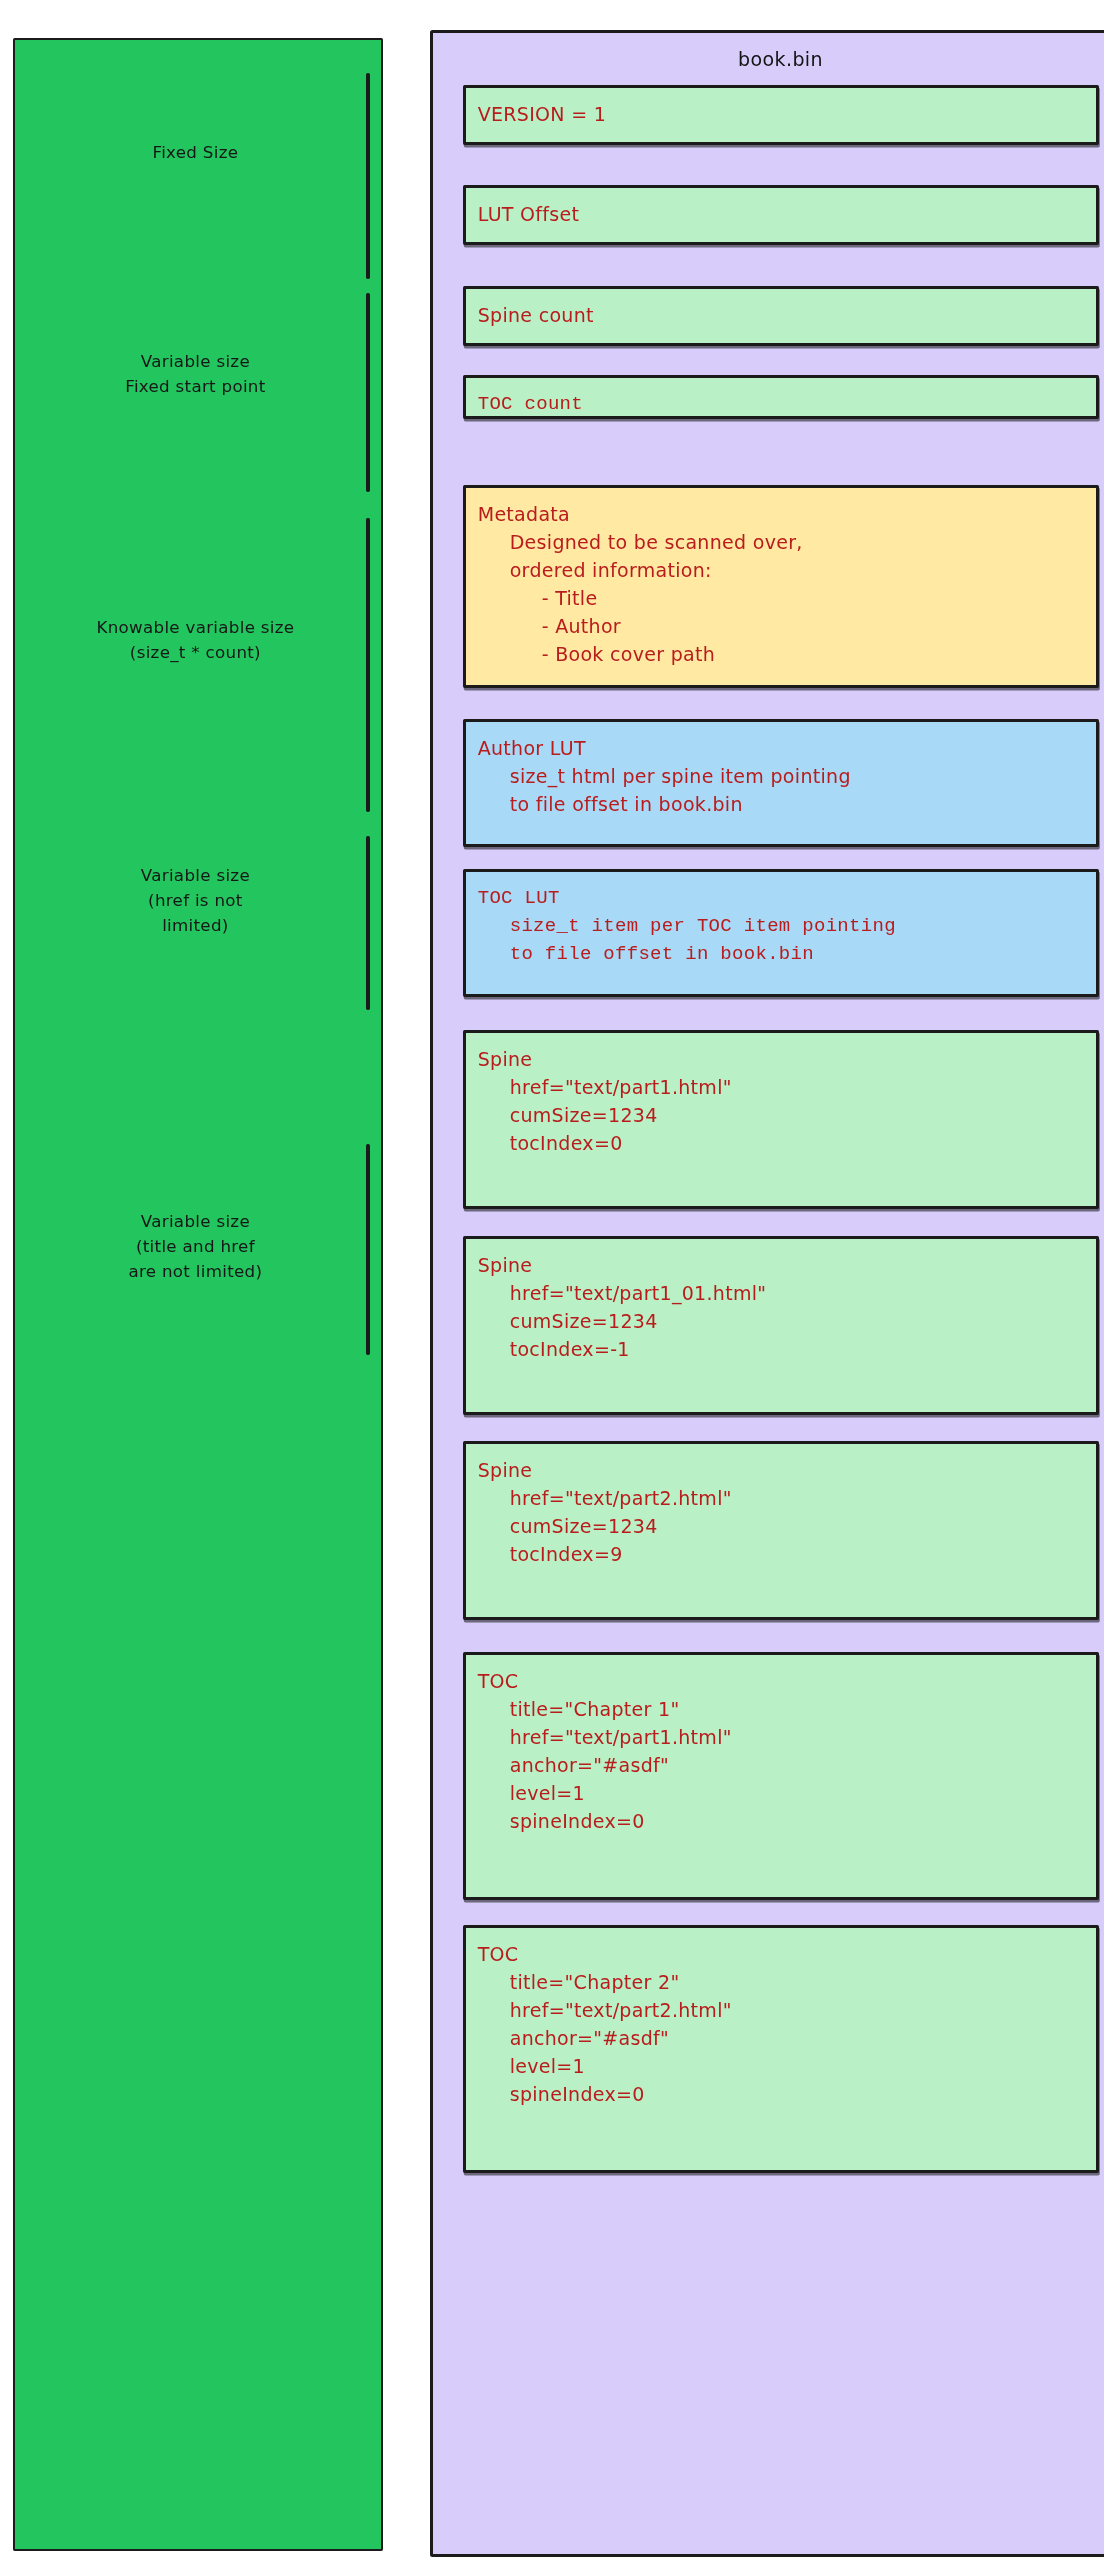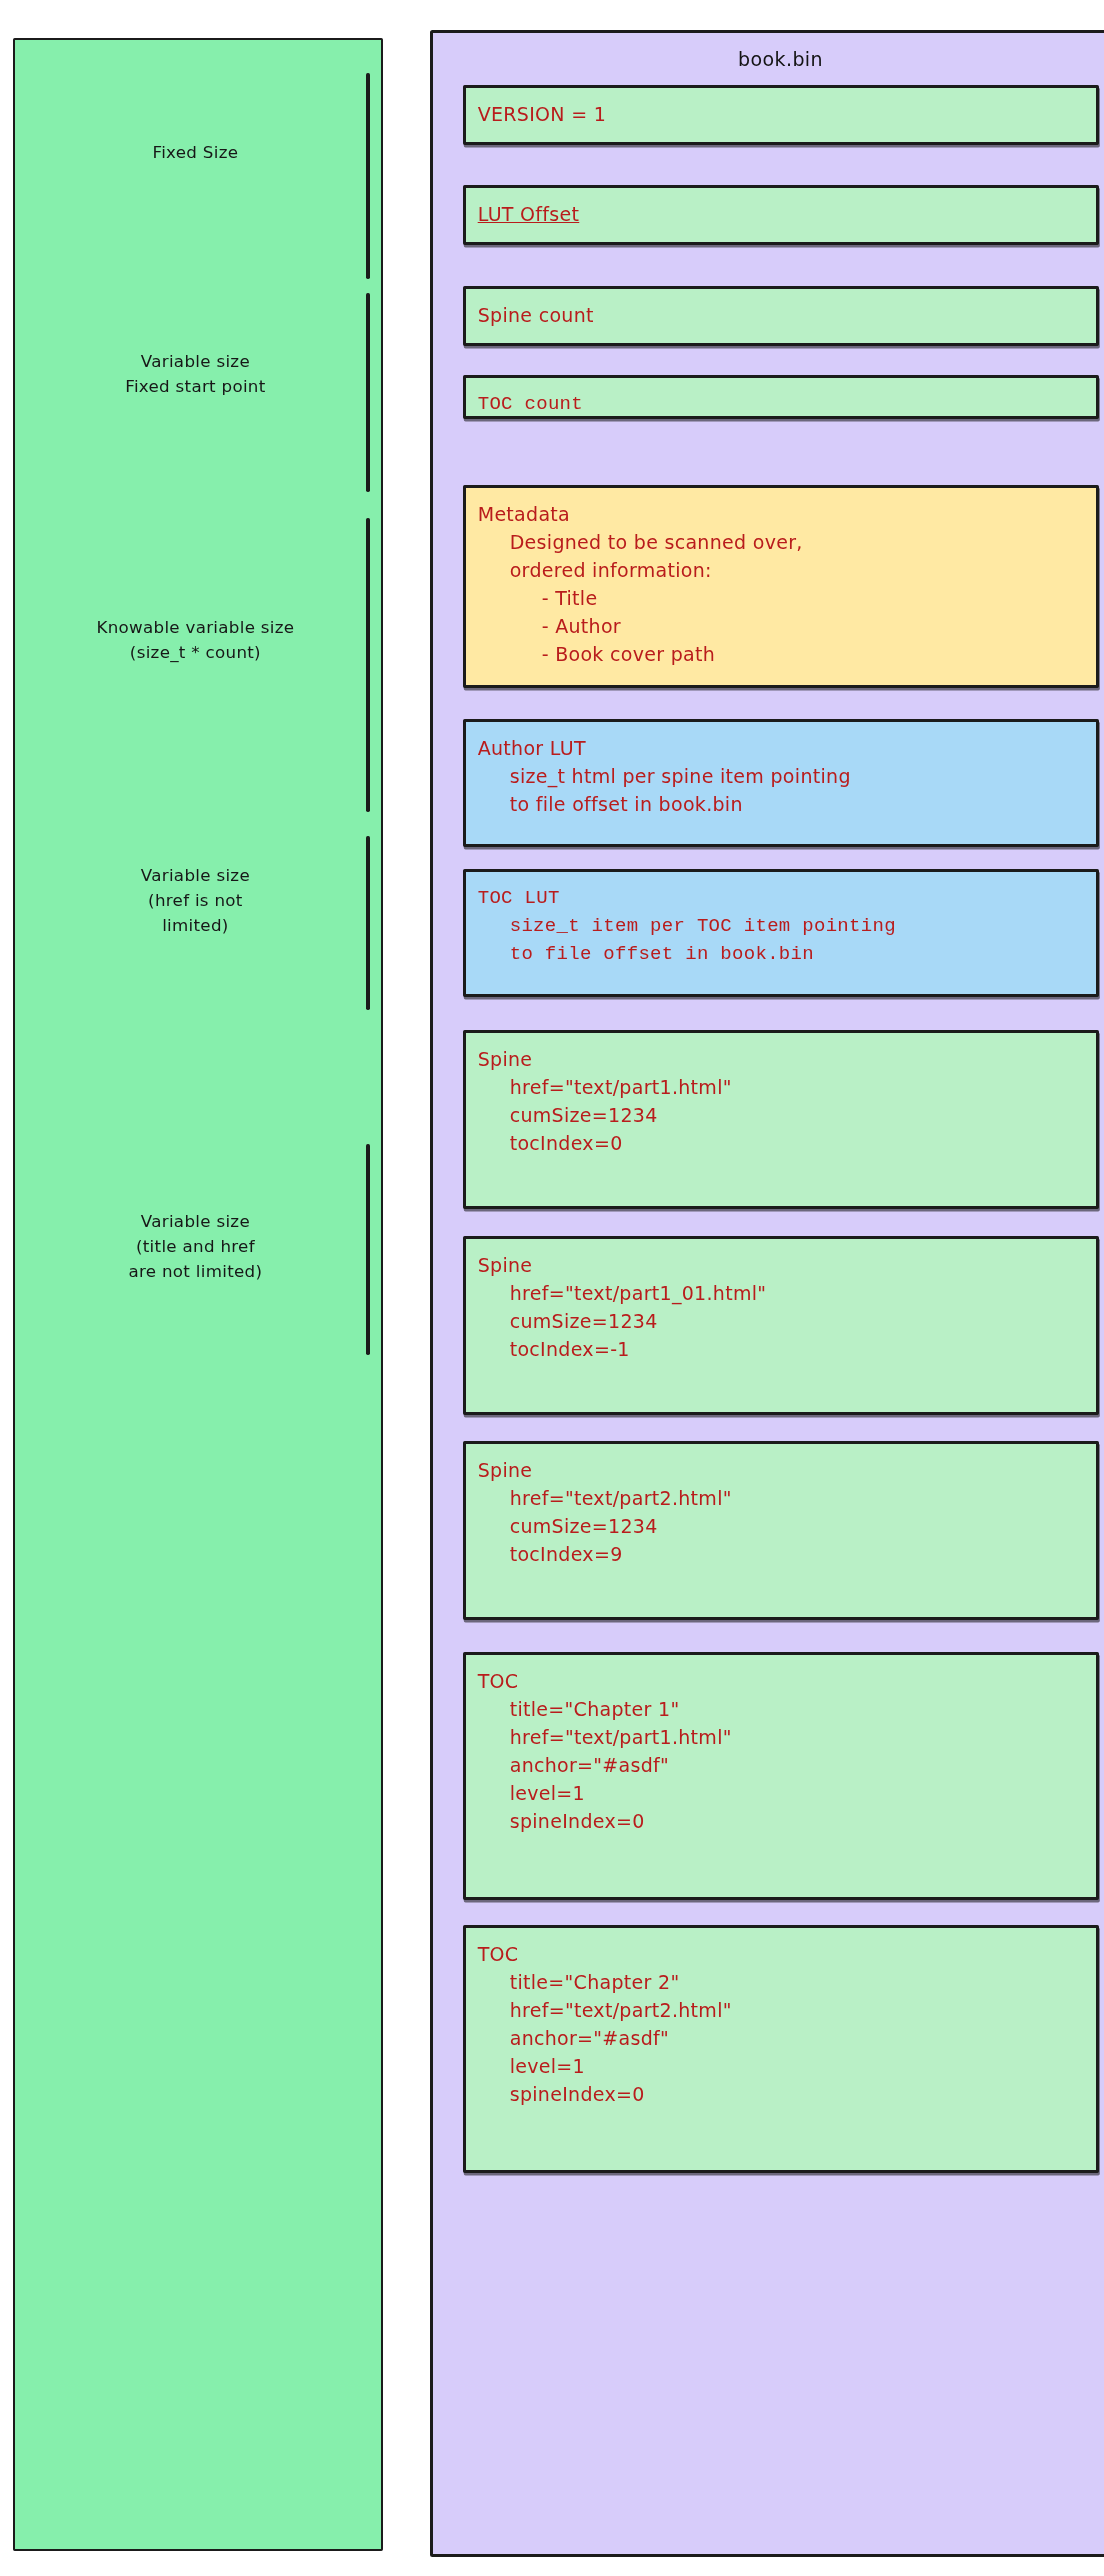--- a/index.html
+++ b/index.html
@@ -22,21 +22,21 @@
     box-sizing: border-box;
   }
 
   
   .left-panel {
     position: absolute;
     left: 13.4px;
     top: 38px;
     width: 370px;
     height: 2513px;
-    background: #86efac;
+    background: #22c55e;
     border: 2.5px solid #1b1b1b;
     border-radius: 1.7px;
     box-sizing: border-box;
   }
 
   .annot {
     position: absolute;
     left: 0;
     width: 360px;
     text-align: center;
@@ -144,21 +144,21 @@
 are not limited)</div>
       </div>
   </div>
 
   <div class="file-container">
     <div class="file-title">book.bin</div>
     <div id="records">
         <div class="box green" style="top: 52px; height: 60px;">
           <span class="head">VERSION = 1</span>
         </div>
-        <div class="box green" style="top: 152px; height: 60px; text-decoration: underline;">
+        <div class="box green" style="top: 152px; height: 60px;">
           <span class="head">LUT Offset</span>
         </div>
         <div class="box green" style="top: 253px; height: 60px;">
           <span class="head">Spine count</span>
         </div>
         <div class="box green" style="top: 342px; height: 44px; font-family: Liberation Mono, monospace;">
           <span class="head">TOC count</span>
         </div>
         <div class="box yellow" style="top: 452px; height: 203px;">
           <span class="head">Metadata</span>

